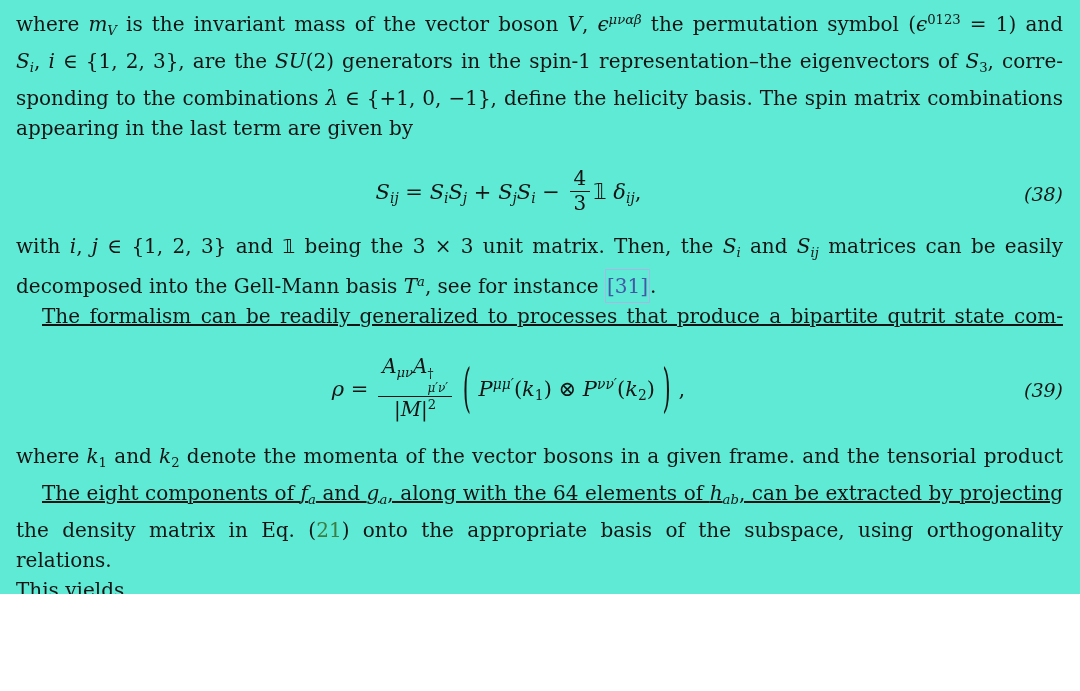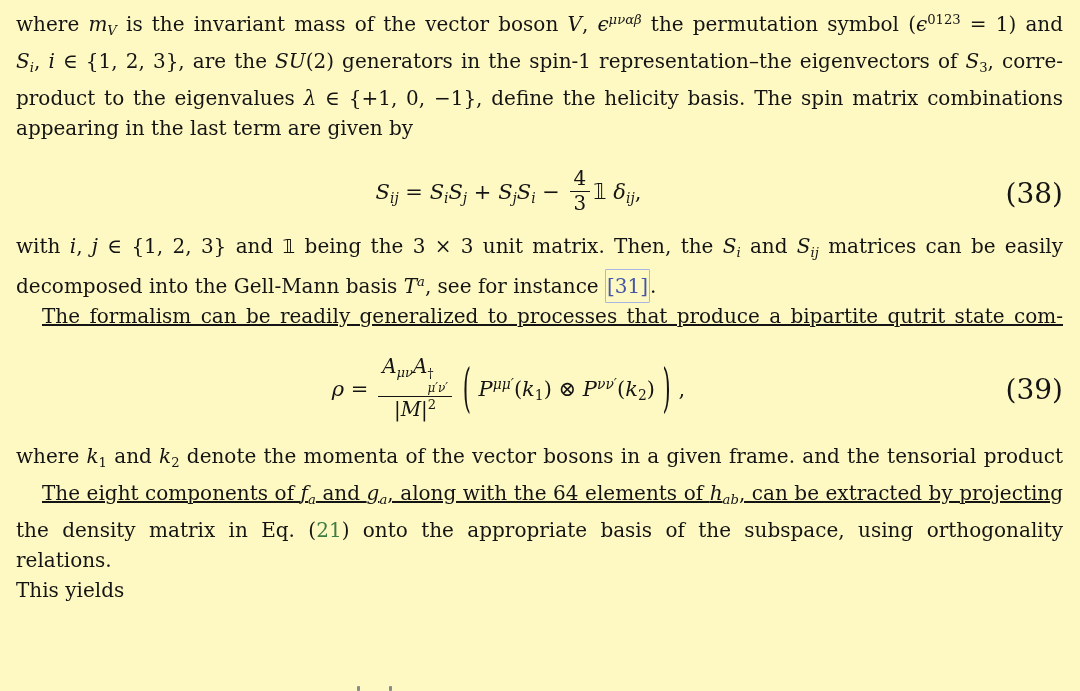--- a/index.html
+++ b/index.html
@@ -1,38 +1,38 @@
 <!DOCTYPE html>
 <html><head>
 <meta charset="utf-8">
 <style>
   html,body{margin:0;padding:0;background:#ffffff;}
   .page{
     position:relative;
-    width:1080px;height:691px;
+    width:1080px;height:594px;
     box-sizing:border-box;
     padding:5px 17px 0 16px;
     overflow:hidden;
-    background:#fef9c3;
+    background:#5eead4;
     color:#141414;
     font-family:"DejaVu Serif","DejaVu Sans",serif;
     font-size:20px;
     line-height:30px;
   }
   .para{margin:0;}
   .pline{text-align:justify;text-align-last:justify;}
   .pline.last{text-align:center;text-align-last:left;}
   .pline.indent{text-indent:26px;text-decoration:underline;}
 
   .eqrow{display:flex;align-items:center;}
   #eq38{height:66px;margin:18px 0 4px 0;}
   #eq39{height:98px;margin:10px 0 2px 0;}
   #eq40{height:84px;margin:8px 0 0 0;}
   .eqbody{flex:1;text-align:center;font-size:21px;}
-  .eqnum{width:62px;text-align:right;font-size:28px;}
+  .eqnum{width:62px;text-align:right;font-size:19px;font-style:italic;}
 
   
   .r-i{font-style:italic;}
   .r-cal{font-style:italic;}
   .r-sub{font-size:0.66em;vertical-align:-0.3em;}
   .r-sup{font-size:0.66em;vertical-align:0.5em;}
   .r-bb{font-family:"DejaVu Sans","DejaVu Serif",serif;}
   .r-blue{color:#4456a6;border:1px solid #a9b5e2;padding:4px 1px;border-radius:1px;}
   .r-green{color:#3d7c42;}
 
@@ -50,21 +50,21 @@
   #frag2{left:389px;top:686px;width:3px;height:5px;}
 </style>
 </head>
 <body>
 
 <div class="page">
 
   <div class="para">
     <div class="pline"><span>where </span><span class="r-i">m</span><span class="r-sub r-i">V</span><span> is the invariant mass of the vector boson </span><span class="r-i">V</span><span>, </span><span class="r-i">ϵ</span><span class="r-sup r-i">μναβ</span><span> the permutation symbol (</span><span class="r-i">ϵ</span><span class="r-sup">0123</span><span> = 1) and</span></div>
     <div class="pline"><span class="r-i">S</span><span class="r-sub r-i">i</span><span>, </span><span class="r-i">i</span><span> ∈ {1, 2, 3}, are the </span><span class="r-i">SU</span><span>(2) generators in the spin-1 representation–the eigenvectors of </span><span class="r-i">S</span><span class="r-sub">3</span><span>, corre-</span></div>
-    <div class="pline"><span>product to the eigenvalues </span><span class="r-i">λ</span><span> ∈ {+1, 0, −1}, define the helicity basis. The spin matrix combinations</span></div>
+    <div class="pline"><span>sponding to the combinations </span><span class="r-i">λ</span><span> ∈ {+1, 0, −1}, define the helicity basis. The spin matrix combinations</span></div>
     <div class="pline last"><span>appearing in the last term are given by</span></div>
   </div>
 
   <div class="eqrow" id="eq38">
     <div class="eqbody"><span class="r-i">S</span><span class="r-sub r-i">ij</span><span> = </span><span class="r-i">S</span><span class="r-sub r-i">i</span><span class="r-i">S</span><span class="r-sub r-i">j</span><span> + </span><span class="r-i">S</span><span class="r-sub r-i">j</span><span class="r-i">S</span><span class="r-sub r-i">i</span><span> − </span><span class="frac">
           <span class="num"><span>4</span></span>
           <span class="den"><span>3</span></span>
         </span><span class="r-bb">𝟙</span><span> </span><span class="r-i">δ</span><span class="r-sub r-i">ij</span><span>,</span></div>
     <div class="eqnum">(38)</div>
   </div>

